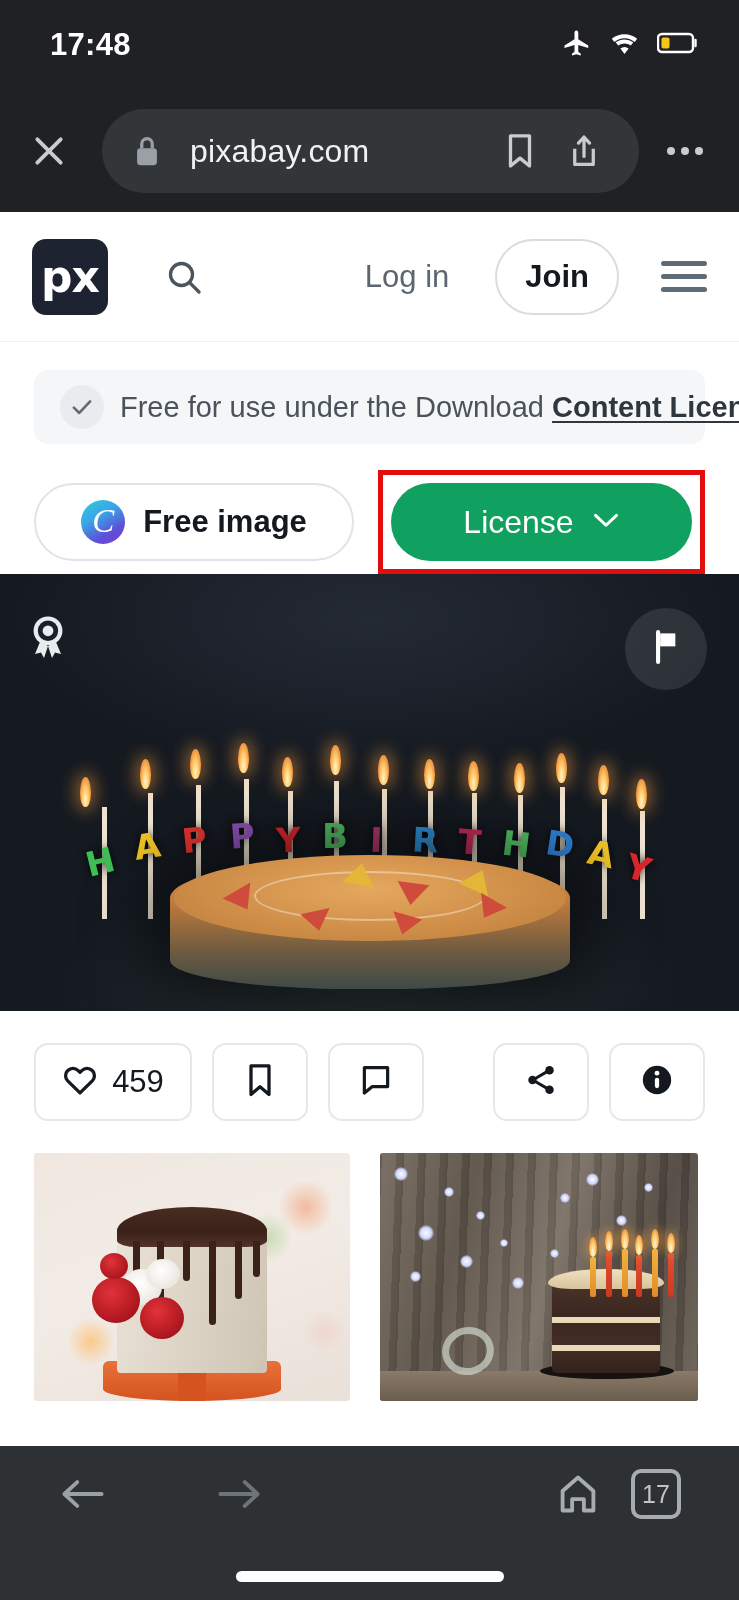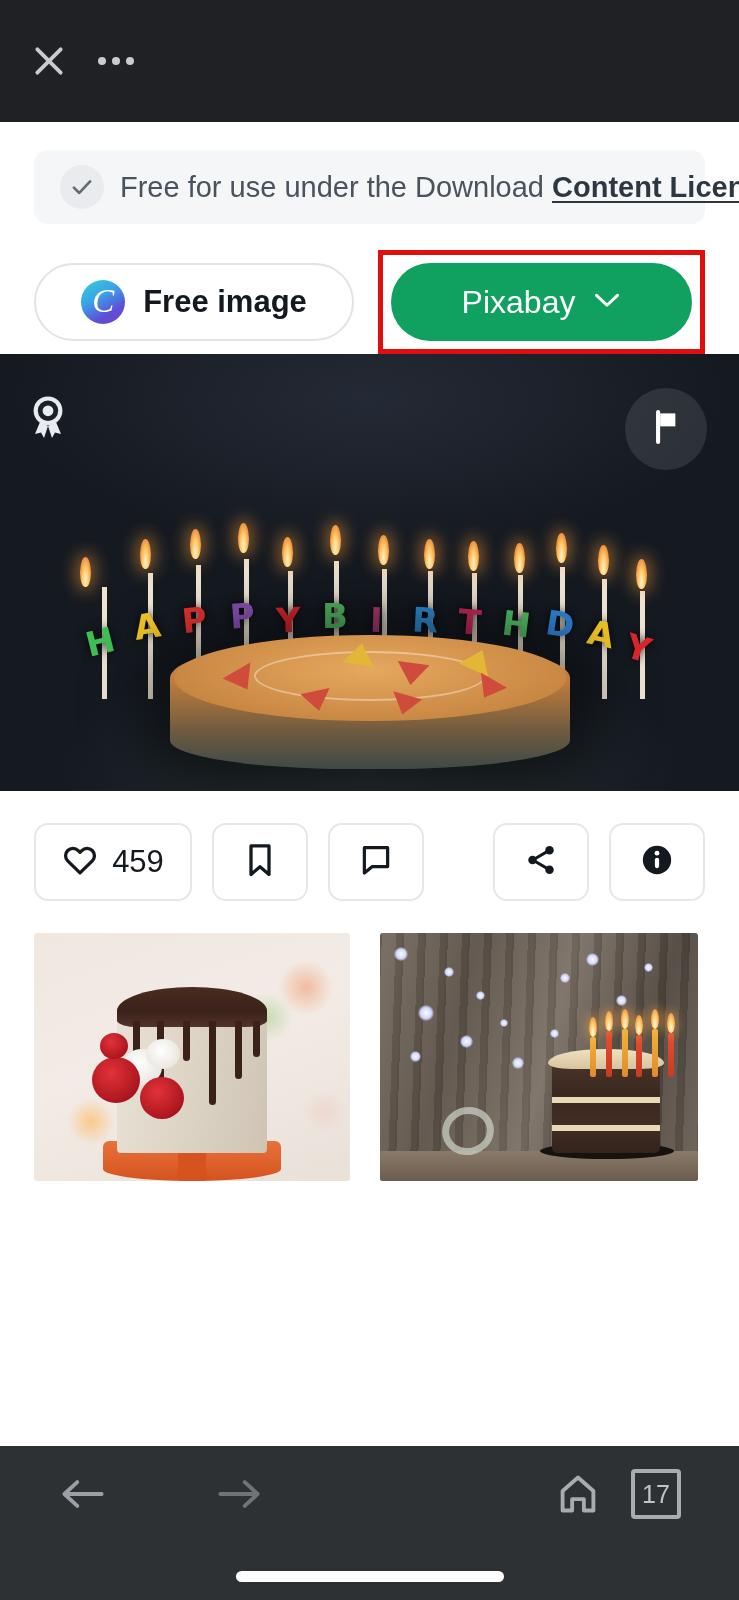--- a/index.html
+++ b/index.html
@@ -206,48 +206,111 @@
 
   
   .botnav {
     position:absolute; left:0; right:0; bottom:0; height: 154px; background:#2e3133;
   }
   .nav-icons { display:flex; align-items:center; height: 96px; padding: 0 44px; }
   .nav-ic { width: 78px; height: 78px; display:flex; align-items:center; justify-content:center; }
   .nav-gap1 { width: 78px; }
   .nav-spacer { flex: 1 1 auto; }
   .tabcount {
-    width: 50px; height: 50px; border: 4px solid #a7acb0; border-radius: 4px;
+    width: 50px; height: 50px; border: 4px solid #a7acb0; border-radius: 10px;
     display:flex; align-items:center; justify-content:center;
     color:#bfc4c8; font-size: 25px; font-weight:500;
   }
   .home-indicator {
     position:absolute; left:50%; transform:translateX(-50%); bottom: 18px;
     width: 268px; height: 11px; border-radius: 6px; background:#fff;
   }
 </style>
 </head>
 <body>
 
 <div class="phone">
 
+  <div class="statusbar">
+    <div class="status-time">17:48</div>
+    <div class="status-icons">
+      <span>
+        <svg width="30" height="30" viewBox="0 0 24 24">
+            <path fill="#fff" d="M21 16v-2l-8-5V3.5a1.5 1.5 0 0 0-3 0V9l-8 5v2l8-2.5V19l-2 1.5V22l3.5-1 3.5 1v-1.5L13 19v-5.5z"></path>
+          </svg>
+      </span>
+      <span>
+        <svg width="31" height="26" viewBox="0 0 24 20">
+            <path fill="#fff" d="M12 18.5 15.2 14.3a5.1 5.1 0 0 0-6.4 0zM12 10.3c1.8 0 3.5.6 4.9 1.7l1.9-2.5A11.2 11.2 0 0 0 12 7.2c-2.5 0-4.9.9-6.8 2.3l1.9 2.5a7.9 7.9 0 0 1 4.9-1.7zM12 3.3c-3.7 0-7.1 1.3-9.8 3.5l1.9 2.5A13 13 0 0 1 12 6.4c3 0 5.7 1 7.9 2.9l1.9-2.5A15.6 15.6 0 0 0 12 3.3z"></path>
+          </svg>
+      </span>
+      <span>
+        <svg width="42" height="24" viewBox="0 0 42 24">
+          <rect x="1" y="3" width="35" height="18" rx="4" fill="none" stroke="#fff" stroke-width="2.4"></rect>
+          <rect x="4.5" y="6.5" width="8" height="11" rx="1.8" fill="#f5c518"></rect>
+          <path d="M38.5 9 v6" stroke="#fff" stroke-width="2.4" stroke-linecap="round"></path>
+        </svg>
+      </span>
+    </div>
+  </div>
 
   <div class="browser-bar">
     <div class="close-x">
       <svg width="40" height="40" viewBox="0 0 24 24">
           <path d="M5 5 L19 19 M19 5 L5 19" stroke="#c9cccf" stroke-width="2.3" stroke-linecap="round"></path>
         </svg>
     </div>
+    <div class="urlpill">
+      <span class="lock">
+        <svg width="30" height="34" viewBox="0 0 20 24">
+          <rect x="3" y="10" width="14" height="12" rx="2.4" fill="#9aa0a6"></rect>
+          <path d="M6.3 10V7a3.7 3.7 0 0 1 7.4 0v3" fill="none" stroke="#9aa0a6" stroke-width="2.3"></path>
+        </svg>
+      </span>
+      <span class="url-text">pixabay.com</span>
+      <span class="url-ic">
+        <svg width="34" height="38" viewBox="0 0 20 24">
+            <path d="M4 2.5h12v19l-6-5-6 5z" fill="none" stroke="#c9cccf" stroke-width="2.1" stroke-linejoin="round"></path>
+          </svg>
+      </span>
+      <span class="url-ic">
+        <svg width="34" height="38" viewBox="0 0 22 24">
+          <path d="M5 10.5v10.2h12V10.5" fill="none" stroke="#c9cccf" stroke-width="2.1" stroke-linejoin="round"></path>
+          <path d="M11 15.5V3 M11 3 7.4 6.9 M11 3l3.6 3.9" fill="none" stroke="#c9cccf" stroke-width="2.1" stroke-linecap="round" stroke-linejoin="round"></path>
+        </svg>
+      </span>
+    </div>
     <div class="dots">
         <i></i>
         <i></i>
         <i></i>
       </div>
   </div>
 
+  <div class="px-header">
+    <div class="px-logo">
+      <span>px</span>
+    </div>
+    <div class="px-search">
+      <svg width="40" height="40" viewBox="0 0 24 24">
+        <circle cx="10.5" cy="10.5" r="6.6" fill="none" stroke="#4c555e" stroke-width="2"></circle>
+        <path d="M15.4 15.4 21 21" stroke="#4c555e" stroke-width="2" stroke-linecap="round"></path>
+      </svg>
+    </div>
+    <div class="px-spacer"></div>
+    <div class="px-login">Log in</div>
+    <div class="px-join">
+      <span>Join</span>
+    </div>
+    <div class="px-burger">
+        <i></i>
+        <i></i>
+        <i></i>
+      </div>
+  </div>
 
   <div class="license-wrap">
     <div class="license">
       <div class="lic-check">
         <svg width="26" height="26" viewBox="0 0 24 24">
             <path d="M4.5 12.6 9.5 17.5 19.5 6.8" fill="none" stroke="#5f6b75" stroke-width="2.4" stroke-linecap="round" stroke-linejoin="round"></path>
           </svg>
       </div>
       <div class="lic-text">
         <span>Free for use under the Download </span><span class="lic-link">Content License</span>
@@ -257,21 +320,21 @@
 
   <div class="actions">
     <div class="btn-edit">
       <span class="canva">
           <span>C</span>
         </span>
       <span class="btn-edit-label">Free image</span>
     </div>
     <div class="dl-highlight">
       <div class="btn-download">
-        <span class="btn-download-label">Pixabay</span>
+        <span class="btn-download-label">License</span>
         <span>
           <svg width="28" height="20" viewBox="0 0 24 16">
               <path d="M3 4 12 12.5 21 4" fill="none" stroke="#fff" stroke-width="2.6" stroke-linecap="round" stroke-linejoin="round"></path>
             </svg>
         </span>
       </div>
     </div>
   </div>
 
   <div class="hero">

